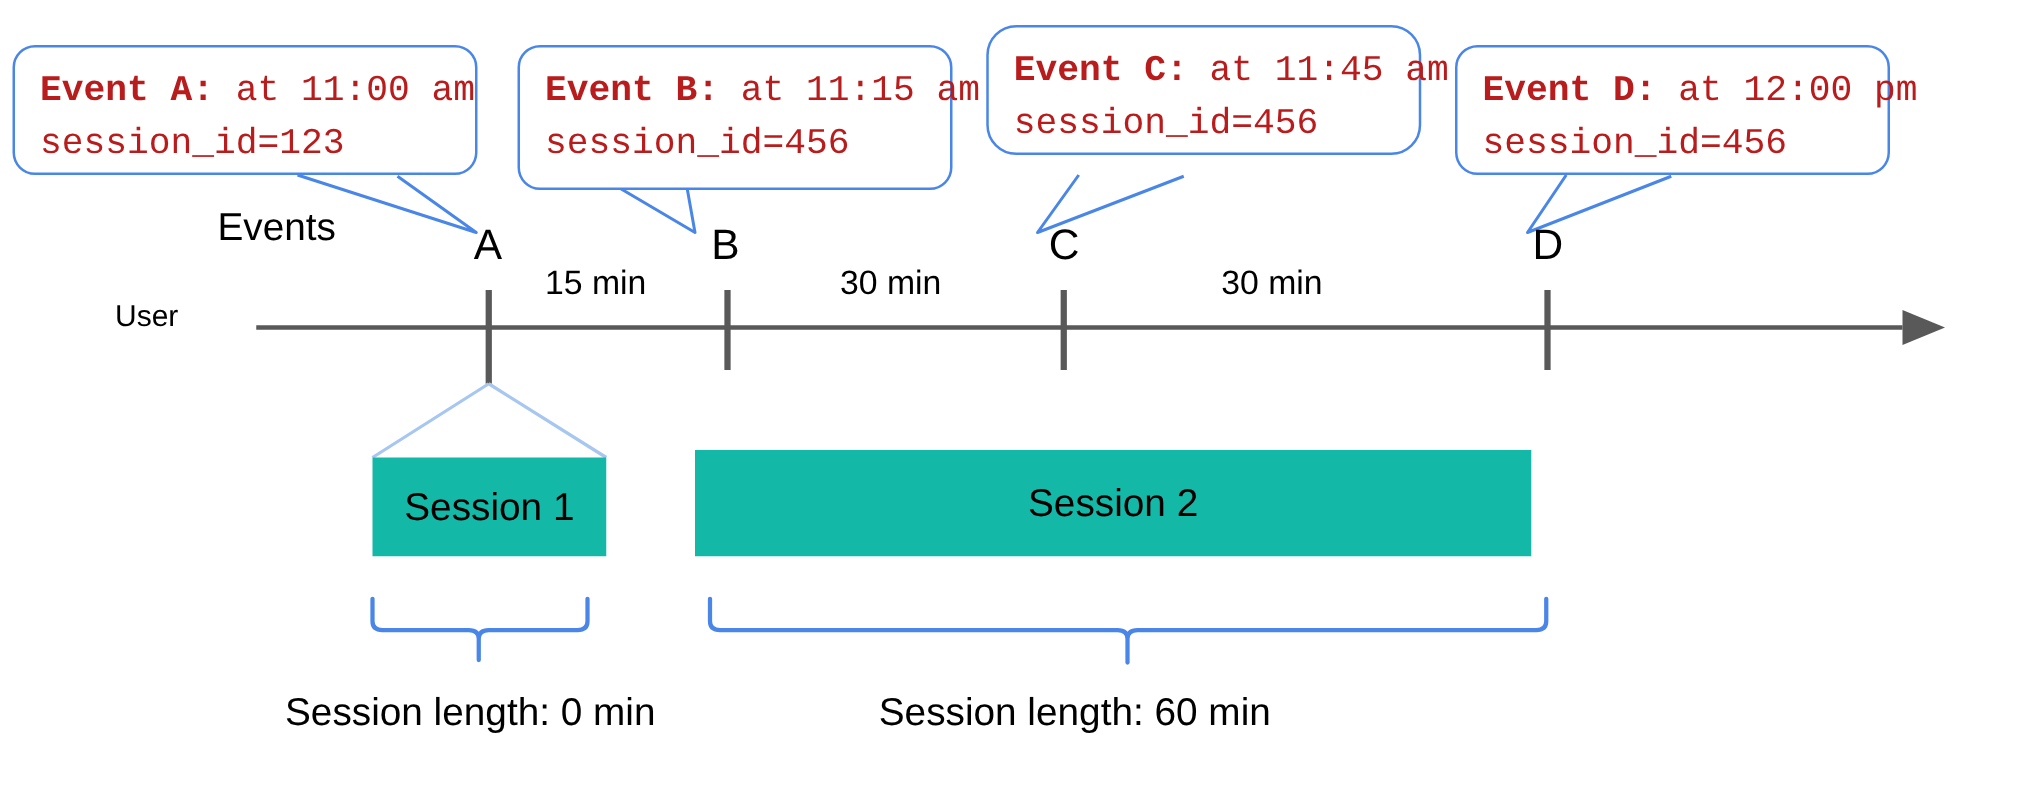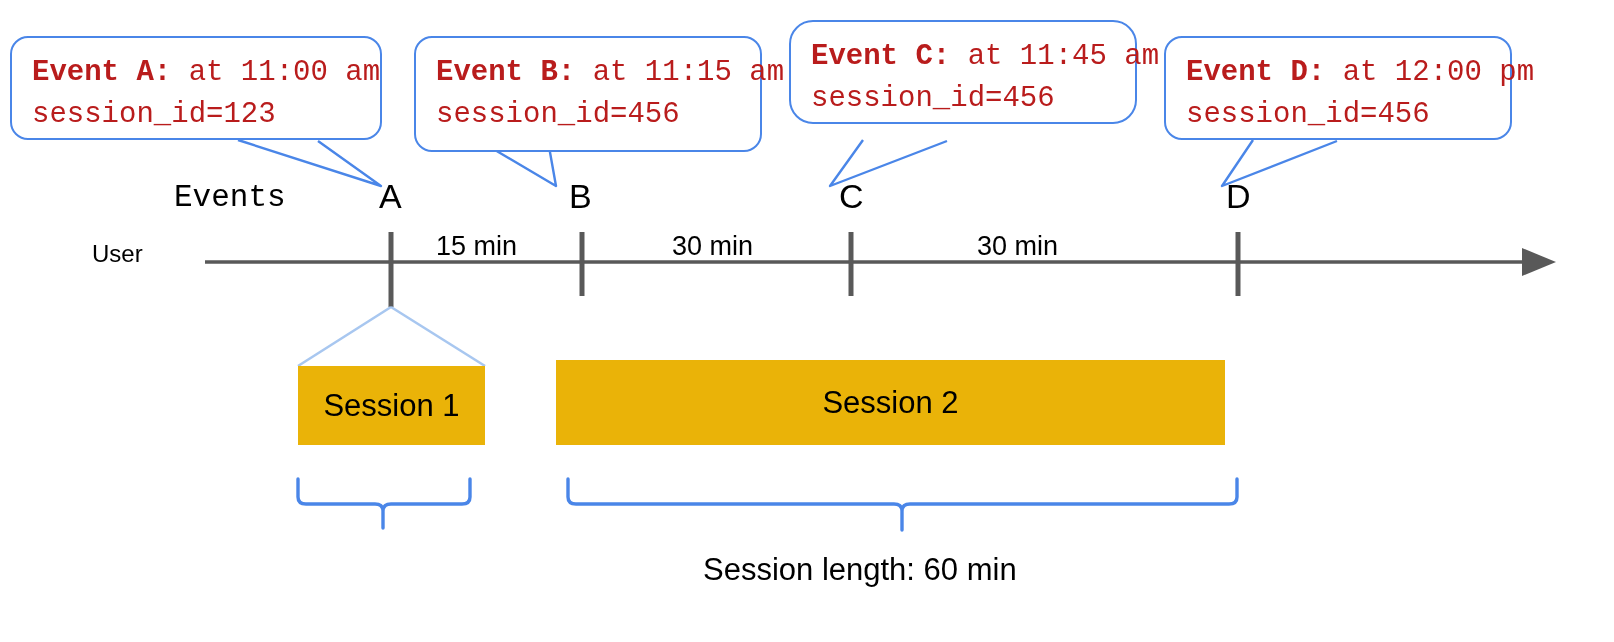--- a/index.html
+++ b/index.html
@@ -50,27 +50,27 @@
   
   .lbl {
     position: absolute;
     white-space: nowrap;
     color: #000000;
     z-index: 4;
   }
   .lbl-events   { font-size: 31px; }
   .lbl-user     { font-size: 24px; }
   .lbl-marker   { font-size: 34px; }
-  .lbl-interval { font-size: 27px; margin-top: 20px; }
+  .lbl-interval { font-size: 27px; }
   .lbl-session-len { font-size: 31px; }
 
   
   .session-bar {
     position: absolute;
-    background: #eab308;
+    background: #14b8a6;
     z-index: 2;
     display: flex;
     align-items: center;
     justify-content: center;
   }
   .session-bar span {
     font-size: 31px;
     color: #000000;
   }
 </style>
@@ -132,34 +132,35 @@
     <div class="callout-line">session_id=456</div>
   </div>
 
   <div class="callout" style="left:1164px; top:36px; width:348px; height:104px;">
     <div class="callout-line">
       <b>Event D:</b><span> at 12:00 pm</span>
     </div>
     <div class="callout-line">session_id=456</div>
   </div>
 
-  <div class="lbl lbl-events" style="left:174px; top:180px;font-family:Liberation Mono, monospace;">Events</div>
+  <div class="lbl lbl-events" style="left:174px; top:164px;">Events</div>
   <div class="lbl lbl-user" style="left:92px; top:240px;">User</div>
 
   <div class="lbl lbl-marker" style="left:379px; top:177px;">A</div>
   <div class="lbl lbl-marker" style="left:569px; top:177px;">B</div>
   <div class="lbl lbl-marker" style="left:839px; top:177px;">C</div>
   <div class="lbl lbl-marker" style="left:1226px; top:177px;">D</div>
 
   <div class="lbl lbl-interval" style="left:436px; top:211px;">15 min</div>
   <div class="lbl lbl-interval" style="left:672px; top:211px;">30 min</div>
   <div class="lbl lbl-interval" style="left:977px; top:211px;">30 min</div>
 
   <div class="session-bar" style="left:298px; top:366px; width:187px; height:79px;">
     <span>Session 1</span>
   </div>
   <div class="session-bar" style="left:556px; top:360px; width:669px; height:85px;">
     <span>Session 2</span>
   </div>
 
+  <div class="lbl lbl-session-len" style="left:228px; top:552px;">Session length: 0 min</div>
   <div class="lbl lbl-session-len" style="left:703px; top:552px;">Session length: 60 min</div>
 
 </div>
 
 </body></html>

